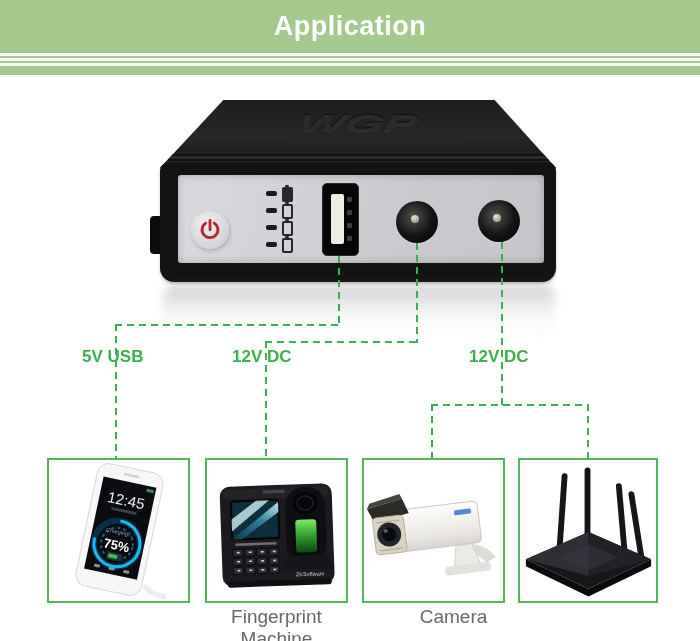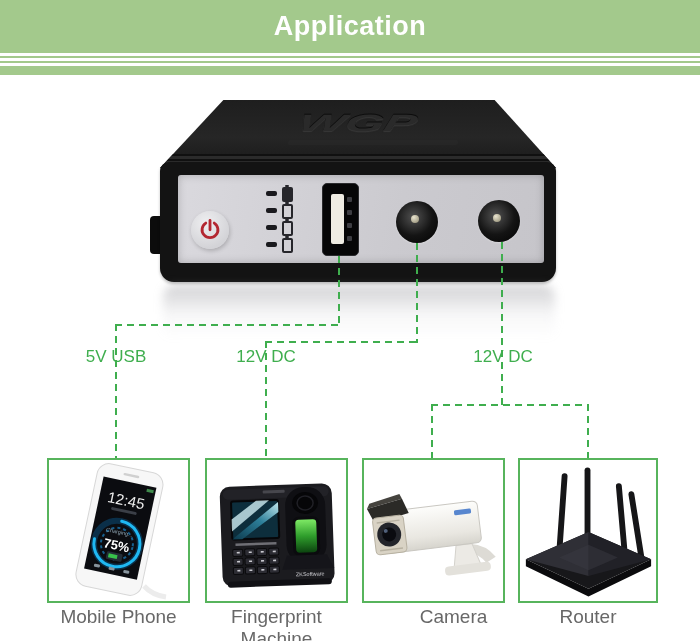--- a/index.html
+++ b/index.html
@@ -54,22 +54,22 @@
     background:radial-gradient(circle at 35% 30%,#e9e4cf,#8d886f);}
   .reflection{position:absolute;left:163px;top:285px;width:392px;height:54px;border-radius:12px;
     background:linear-gradient(180deg,rgba(125,125,132,.35),rgba(190,190,196,.12) 55%,rgba(255,255,255,0));
     filter:blur(5px);}
 
   
   .dash-v{position:absolute;width:2px;
     background:repeating-linear-gradient(180deg,#3fae4e 0 7px,transparent 7px 12px);}
   .dash-h{position:absolute;height:2px;
     background:repeating-linear-gradient(90deg,#3fae4e 0 7px,transparent 7px 12px);}
-  .port-label{position:absolute;top:347px;width:68px;text-align:center;
-    color:#3fae4e;font-size:17px;font-weight:normal;z-index:5;}
+  .port-label{position:absolute;top:347px;width:68px;
+    color:#3fae4e;font-size:17px;font-weight:bold;z-index:5;}
 
   
   .pbox{position:absolute;top:458px;height:145px;border:2px solid #57b45c;background:#fff;box-sizing:border-box;}
   .pbox svg{display:block;width:100%;height:100%;}
   .caption{position:absolute;top:606px;text-align:center;color:#686868;font-size:19px;}
   svg text{font-family:"Liberation Sans",sans-serif;}
 </style>
 </head>
 <body>
 
@@ -266,18 +266,16 @@
         <rect x="116" y="30" width="6" height="72" rx="3" transform="rotate(-9 119 66)"></rect>
       </g>
       <polygon points="70,72 134,100 70,130 6,100" fill="#17171a"></polygon>
       <polygon points="70,72 134,100 70,117" fill="#212127"></polygon>
       <polygon points="70,72 6,100 70,117" fill="#2f2f36"></polygon>
       <polygon points="70,85 100,98 70,111 40,98" fill="#3a3a42" opacity=".5"></polygon>
       <polygon points="6,100 70,130 134,100 134,107 70,138 6,107" fill="#0b0b0d"></polygon>
     </svg>
   </div>
 
-  <div class="caption" style="left:47px;width:143px">Mobile Phone</div>
   <div class="caption" style="left:205px;width:143px">Fingerprint Machine</div>
   <div class="caption" style="left:382px;width:143px">Camera</div>
-  <div class="caption" style="left:518px;width:140px">Router</div>
 
 </div>
 
 </body></html>

